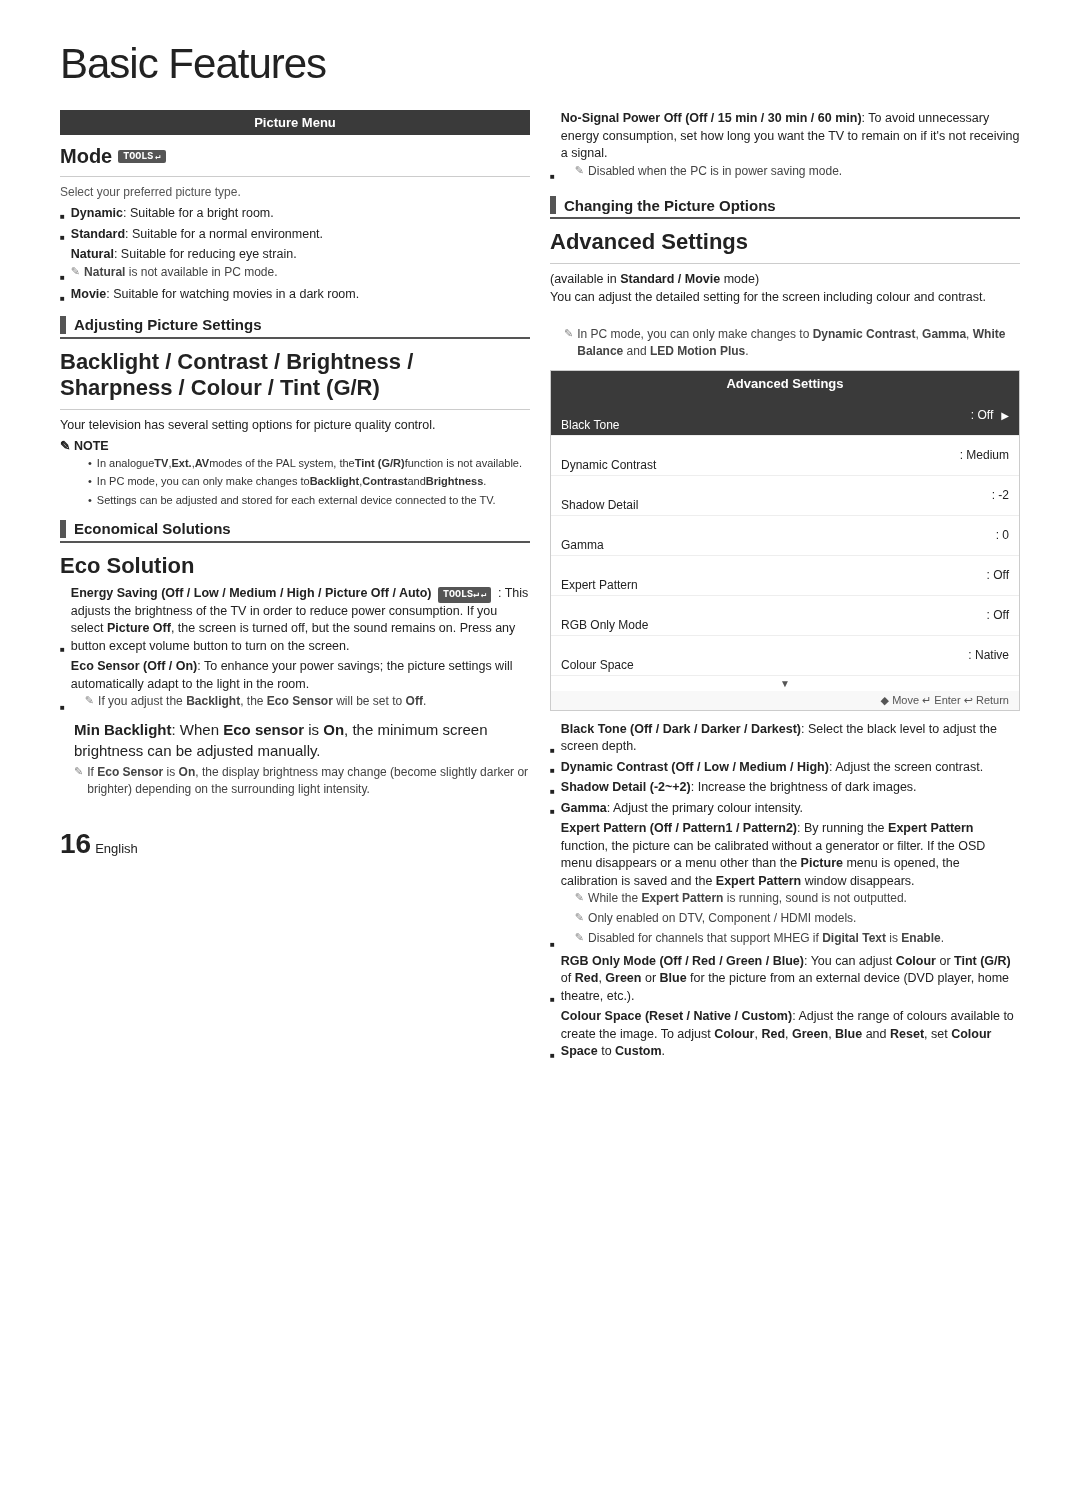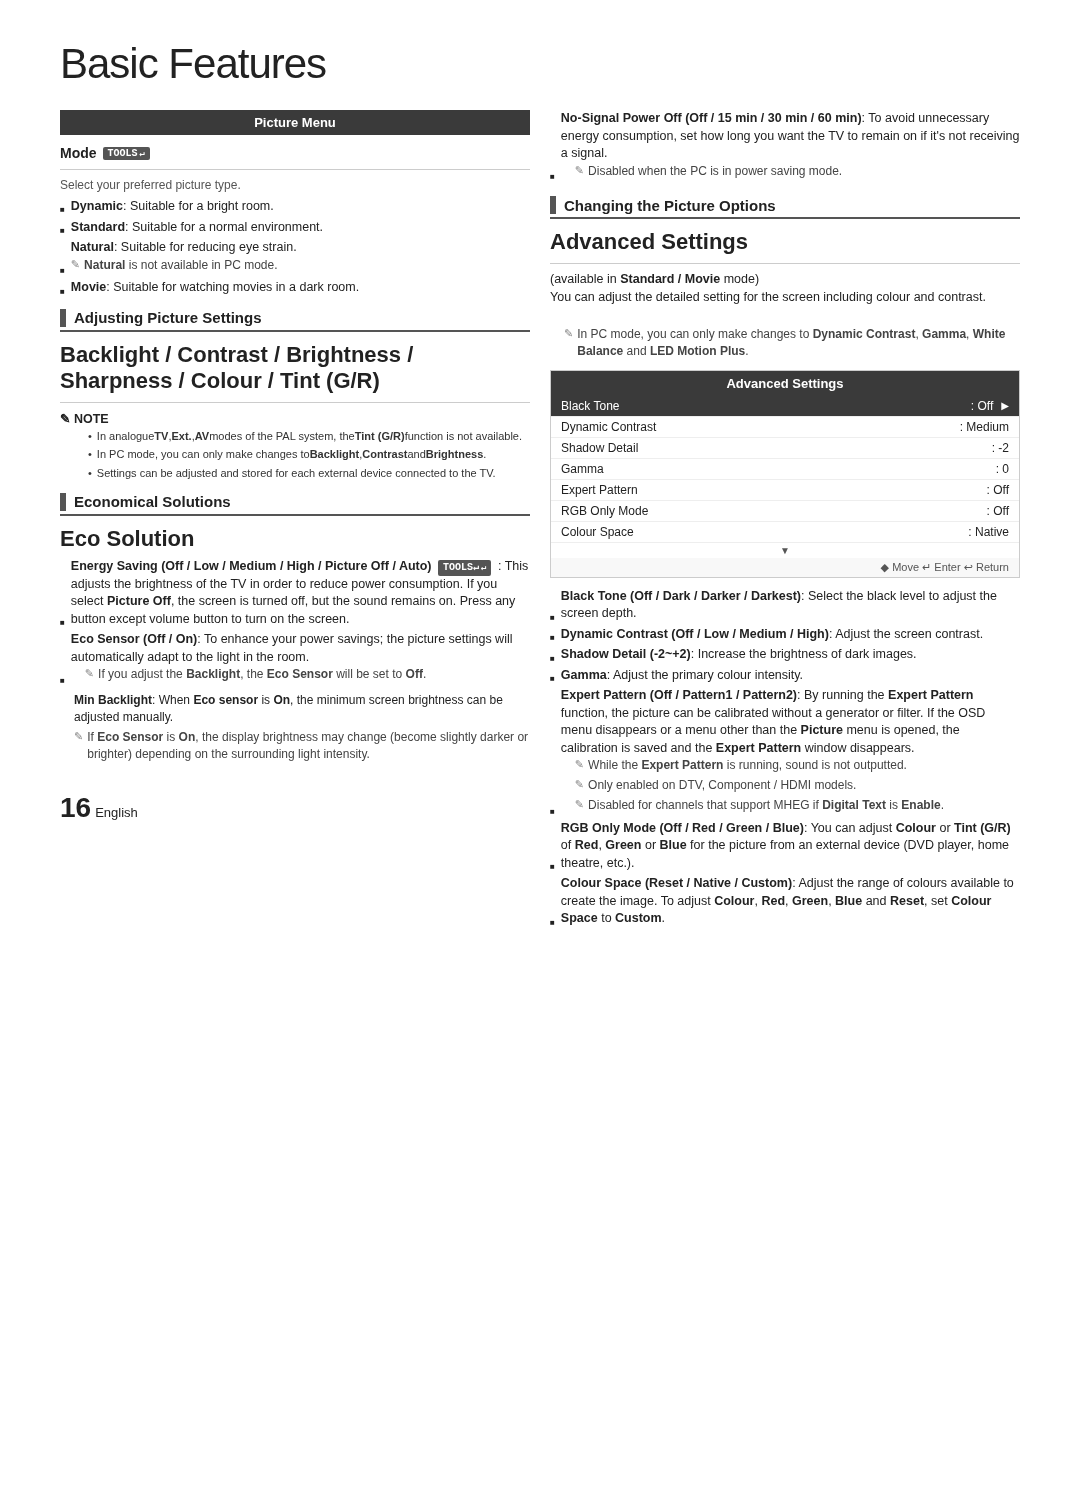--- a/index.html
+++ b/index.html
@@ -60,21 +60,21 @@
       font-weight: bold;
       color: #222;
     }
     .mode-line {
       display: flex;
       align-items: center;
       gap: 6px;
       margin-bottom: 4px;
     }
     .mode-label {
-      font-size: 14px;
+      font-size: 20px;
       font-weight: bold;
     }
     .tools-badge {
       background: #555;
       color: #fff;
       font-size: 10px;
       padding: 1px 5px;
       border-radius: 2px;
       font-weight: bold;
       display: inline-flex;
@@ -177,21 +177,21 @@
       display: flex;
       justify-content: space-between;
       padding: 3px 10px;
       border-bottom: 1px solid #eee;
       font-size: 12px;
     }
     .adv-settings-row.highlighted {
       background: #3a3a3a;
       color: #fff;
     }
-    .adv-settings-row .row-name { color: inherit; }
+    .adv-settings-row .row-name { color: inherit; margin-top: 19px; }
     .adv-settings-row .row-value {
       display: flex;
       align-items: center;
       gap: 8px;
       color: inherit;
     }
     .arrow-right {
       font-size: 10px;
     }
     .adv-settings-footer {
@@ -218,21 +218,21 @@
       font-weight: normal;
       margin-left: 4px;
     }
     .main-section-title {
       font-size: 22px;
       font-weight: bold;
       margin-top: 10px;
       margin-bottom: 6px;
     }
     .min-backlight {
-      font-size: 12px;
+      font-size: 15px;
       margin-left: 14px;
       margin-bottom: 3px;
       line-height: 1.4;
     }
   </style>
 </head>
 <body>
 
 <h1 class="page-title">Basic Features</h1>
 
@@ -270,20 +270,21 @@
         </li>
     </ul>
 
     <div class="section-bar">
       <div class="section-bar-indicator"></div>
       <span class="section-bar-title">Adjusting Picture Settings</span>
     </div>
 
     <div class="main-section-title">Backlight / Contrast / Brightness / Sharpness / Colour / Tint (G/R)</div>
     <hr class="section-divider">
+    <p style="font-size:12.5px; margin-bottom:6px;">Your television has several setting options for picture quality control.</p>
 
     <div class="note-block">
       <p class="note-header">✎ <span>NOTE</span></p>
       <div class="sub-bullet">In analogue <strong>TV</strong>, <strong>Ext.</strong>, <strong>AV</strong> modes of the PAL system, the <strong>Tint (G/R)</strong> function is not available.</div>
       <div class="sub-bullet">In PC mode, you can only make changes to <strong>Backlight</strong>, <strong>Contrast</strong> and <strong>Brightness</strong>.</div>
       <div class="sub-bullet">Settings can be adjusted and stored for each external device connected to the TV.</div>
     </div>
 
     <div class="section-bar">
       <div class="section-bar-indicator"></div>

